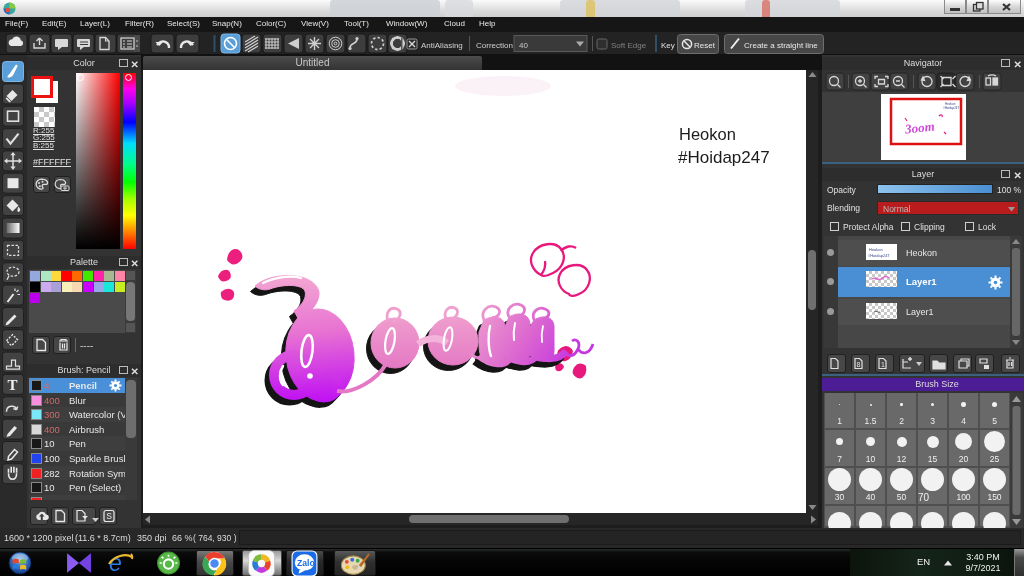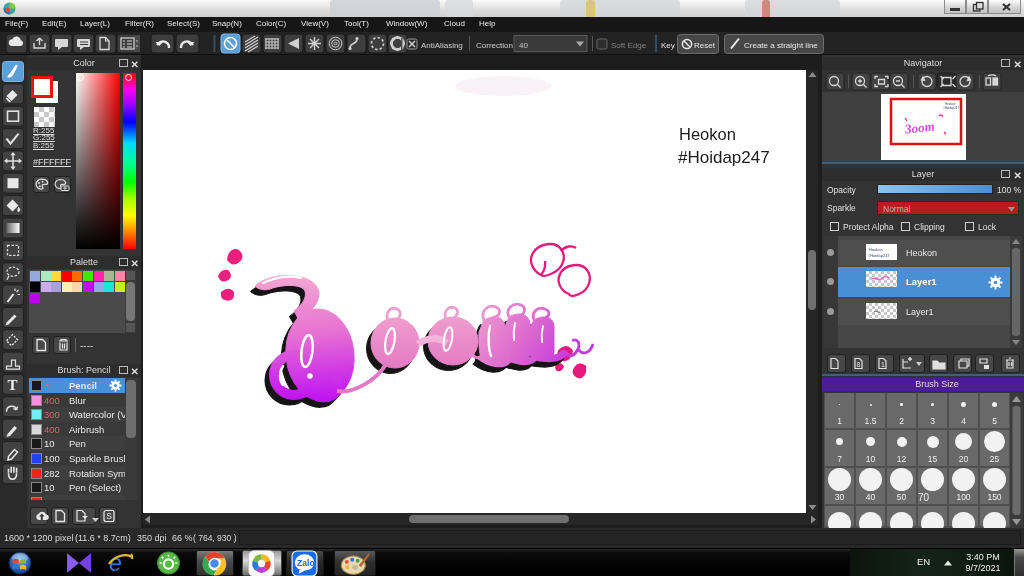--- a/index.html
+++ b/index.html
@@ -440,20 +440,23 @@
       <path d="M26 3.5 h5.5 l3 3 v8 h-8.5 z" fill="none" stroke="#e8e8e8" stroke-width="1.3"></path>
       <path d="M47 3.5 h5 l3 3 v7.5 h-8 z" fill="none" stroke="#e8e8e8" stroke-width="1.2"></path>
       <path d="M52 9 l3 3 3-3 z" fill="#e8e8e8"></path>
         <path d="M62 11 l3.5 4 3.5-4 z" fill="#ccc"></path>
       <rect x="74" y="3.5" width="10" height="11" rx="2" fill="none" stroke="#e8e8e8" stroke-width="1.2"></rect>
       <text x="76.2" y="12" font-size="8.5" fill="#e8e8e8">S</text>
     </svg>
   </div>
 
   <div id="canvasarea">
+    <div id="tabbar">
+        <div id="tab">Untitled</div>
+      </div>
     <div id="canvas">
     <svg width="663" height="443" viewBox="0 0 663 443">
       <defs>
         <linearGradient id="gZ" x1="0" y1="205" x2="0" y2="330" gradientUnits="userSpaceOnUse">
           <stop offset="0" stop-color="#f2a8d2"></stop>
               <stop offset="0.45" stop-color="#e873d2"></stop>
               <stop offset="1" stop-color="#c013f2"></stop>
         </linearGradient>
         <linearGradient id="gO" x1="0" y1="240" x2="0" y2="300" gradientUnits="userSpaceOnUse">
           <stop offset="0" stop-color="#f0a2cf"></stop>
@@ -606,21 +609,21 @@
       <text x="24" y="39" transform="rotate(-6 30 34)" font-size="13" font-style="italic" font-weight="bold" fill="#cf4ad8" font-family="Liberation Serif">3oom</text>
       <path d="M24 24 l2 3 M58 22 c2-2 4-1 3 1 M63 38 l2 2" stroke="#e8197d" stroke-width="1.2" fill="none"></path>
       <rect x="10" y="5" width="70" height="45" fill="none" stroke="#dd1111" stroke-width="2.5"></rect>
     </svg>
     <div class="abs" style="left:0;top:107px;width:202px;height:2px;background:#3a6280;"></div>
 
     <div class="abs" style="left:0;top:113px;width:202px;height:13px;background:#2d2d2d;color:#ddd;font-size:9px;text-align:center;line-height:13px;">Layer<span class="phico" style="right:14px;top:2px"></span><span class="phx">✕</span></div>
     <div class="abs" style="left:5px;top:130px;font-size:8.5px;color:#e0e0e0;">Opacity</div>
     <div class="abs" style="left:55px;top:129px;width:116px;height:10px;background:linear-gradient(to right,#8ec3ee,#4a8fd3);border:1px solid #222;"></div>
     <div class="abs" style="left:175px;top:130px;font-size:8.5px;color:#e0e0e0;">100 %</div>
-    <div class="abs" style="left:5px;top:148px;font-size:8.5px;color:#e0e0e0;">Sparkle</div>
+    <div class="abs" style="left:5px;top:148px;font-size:8.5px;color:#e0e0e0;">Blending</div>
     <div class="abs" style="left:55px;top:146px;width:142px;height:14px;background:#b91c1c;border:1px solid #2a2a2a;">
       <span class="abs" style="left:5px;top:2px;font-size:8.5px;color:#b8b8b8;">Normal</span>
       <svg class="abs" style="right:2px;top:4px" width="9" height="7">
           <path d="M1 1 l3.5 4.5 L8 1 z" fill="#999"></path>
         </svg>
     </div>
     <div class="abs cbx" style="left:8px;top:167px;"></div>
     <div class="abs" style="left:21px;top:167px;font-size:8.5px;color:#e0e0e0;">Protect Alpha</div>
     <div class="abs cbx" style="left:79px;top:167px;"></div>
     <div class="abs" style="left:92px;top:167px;font-size:8.5px;color:#e0e0e0;">Clipping</div>

